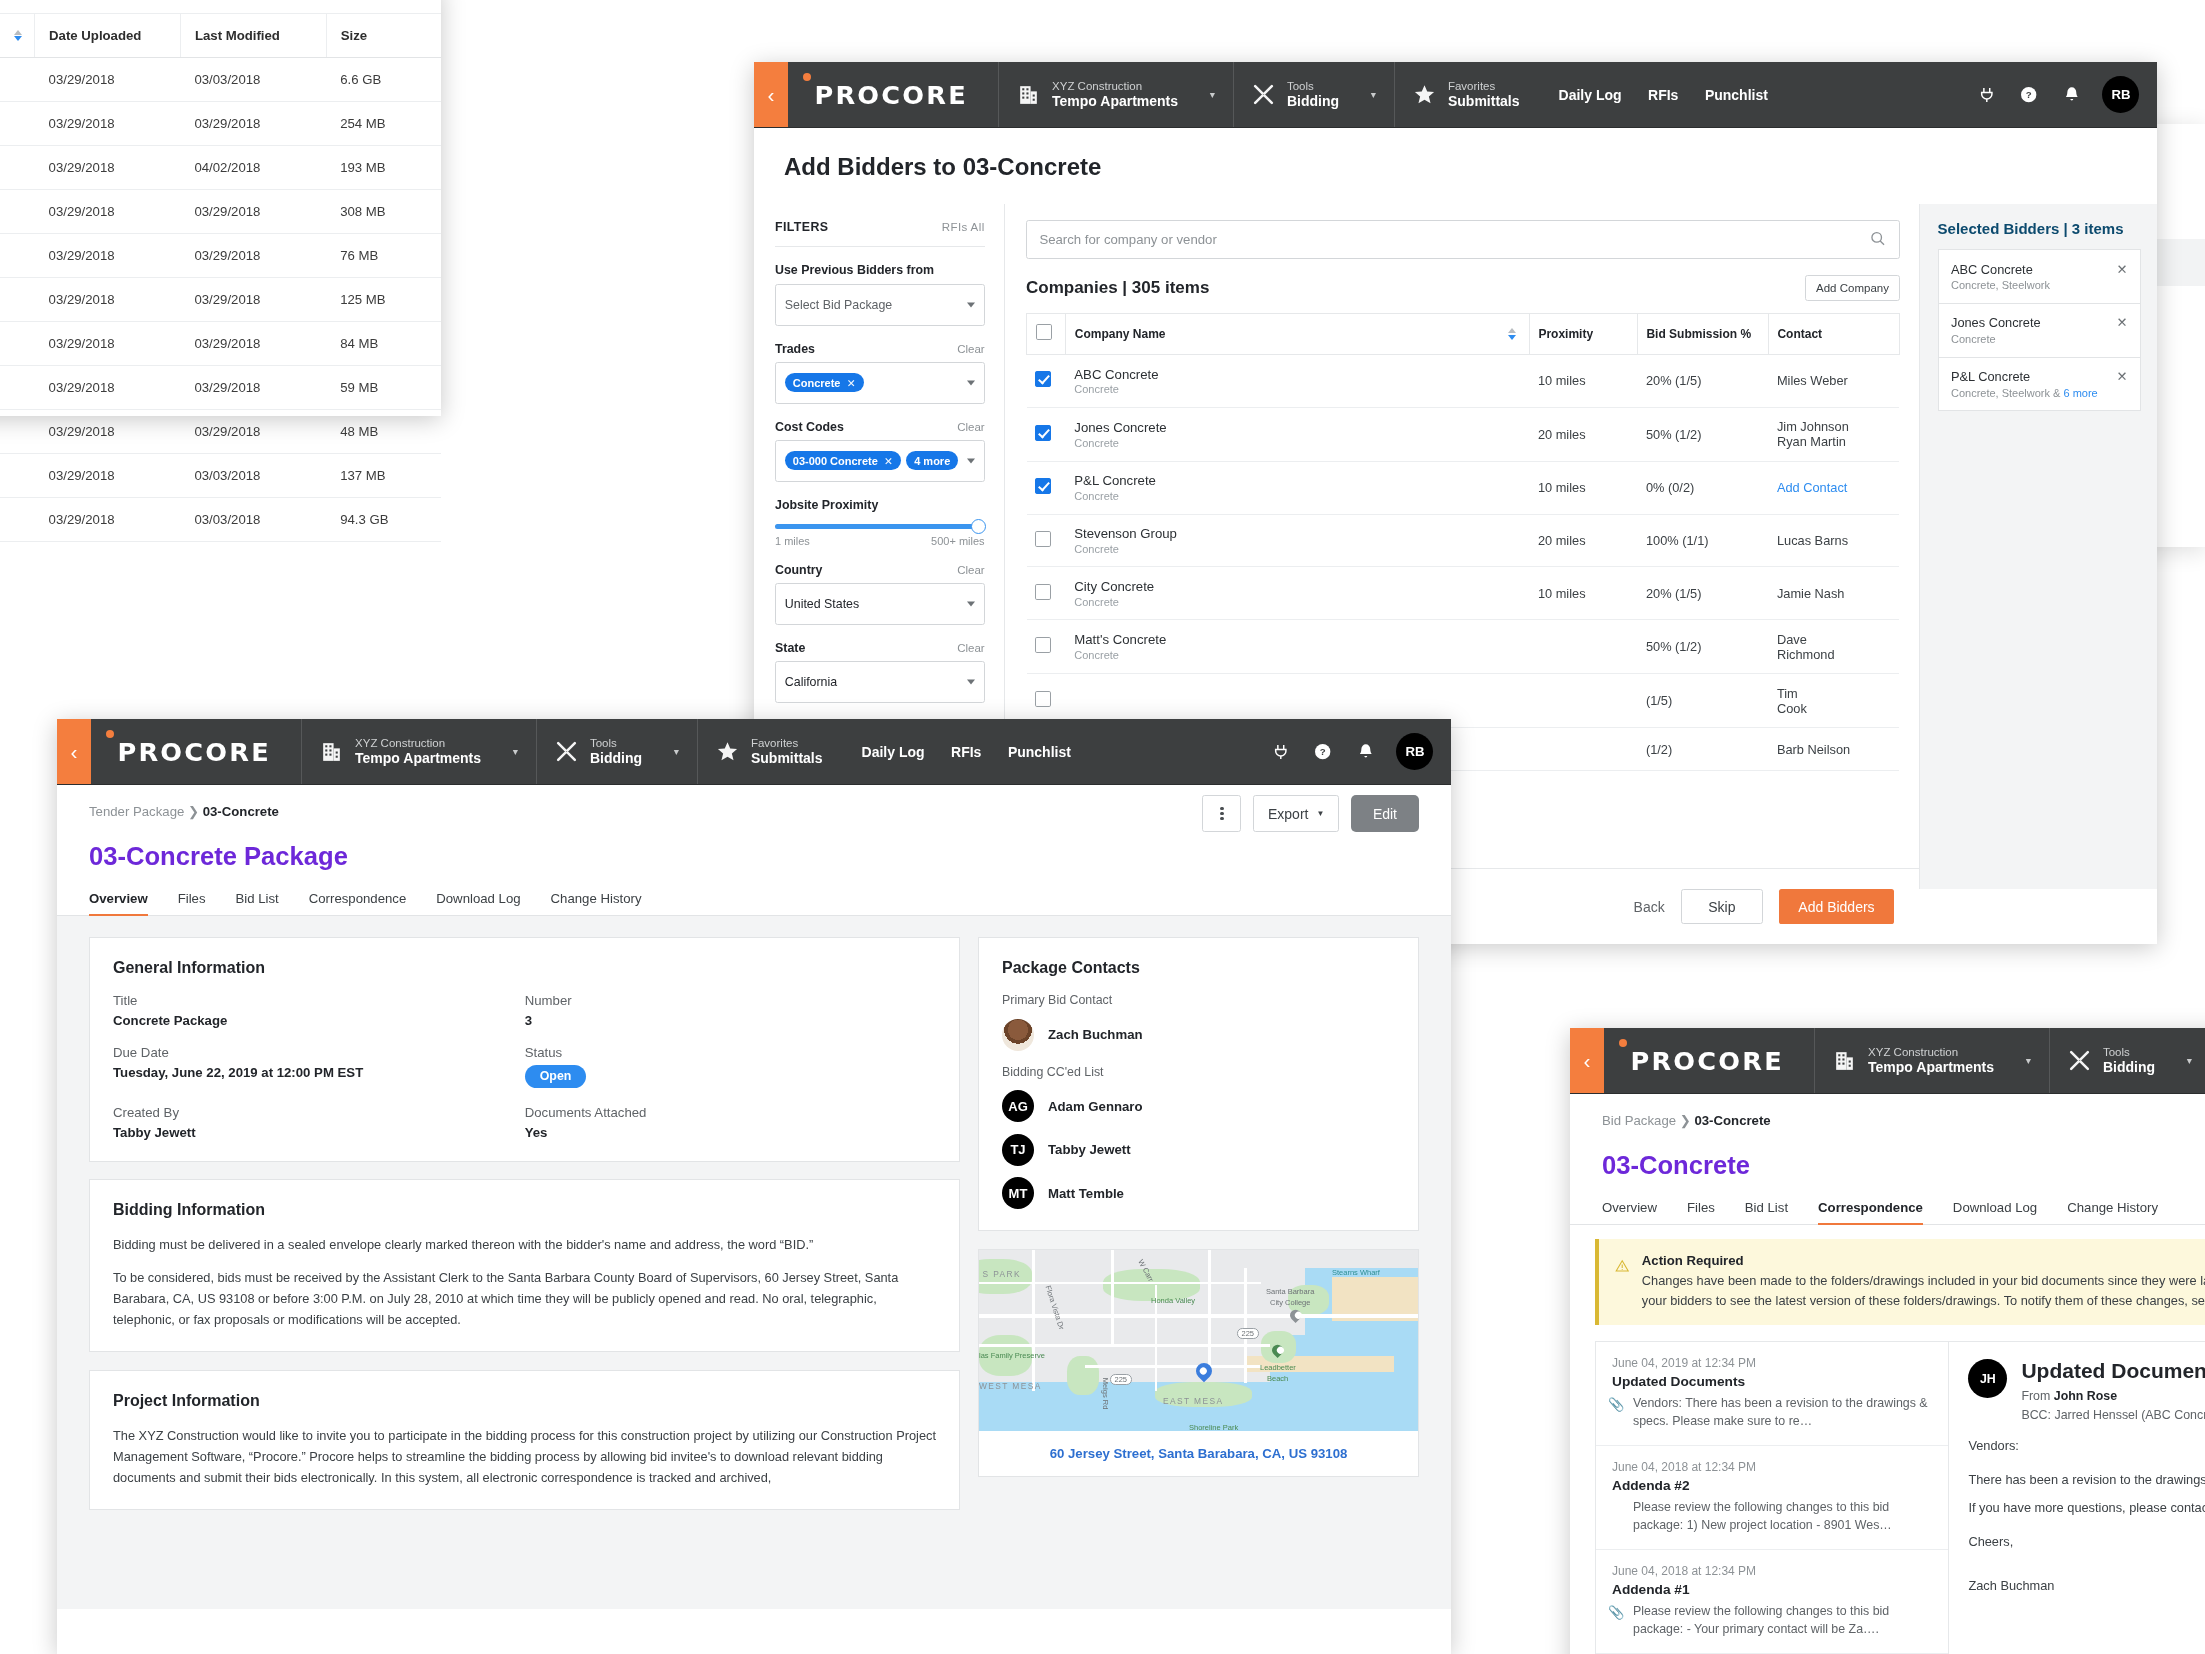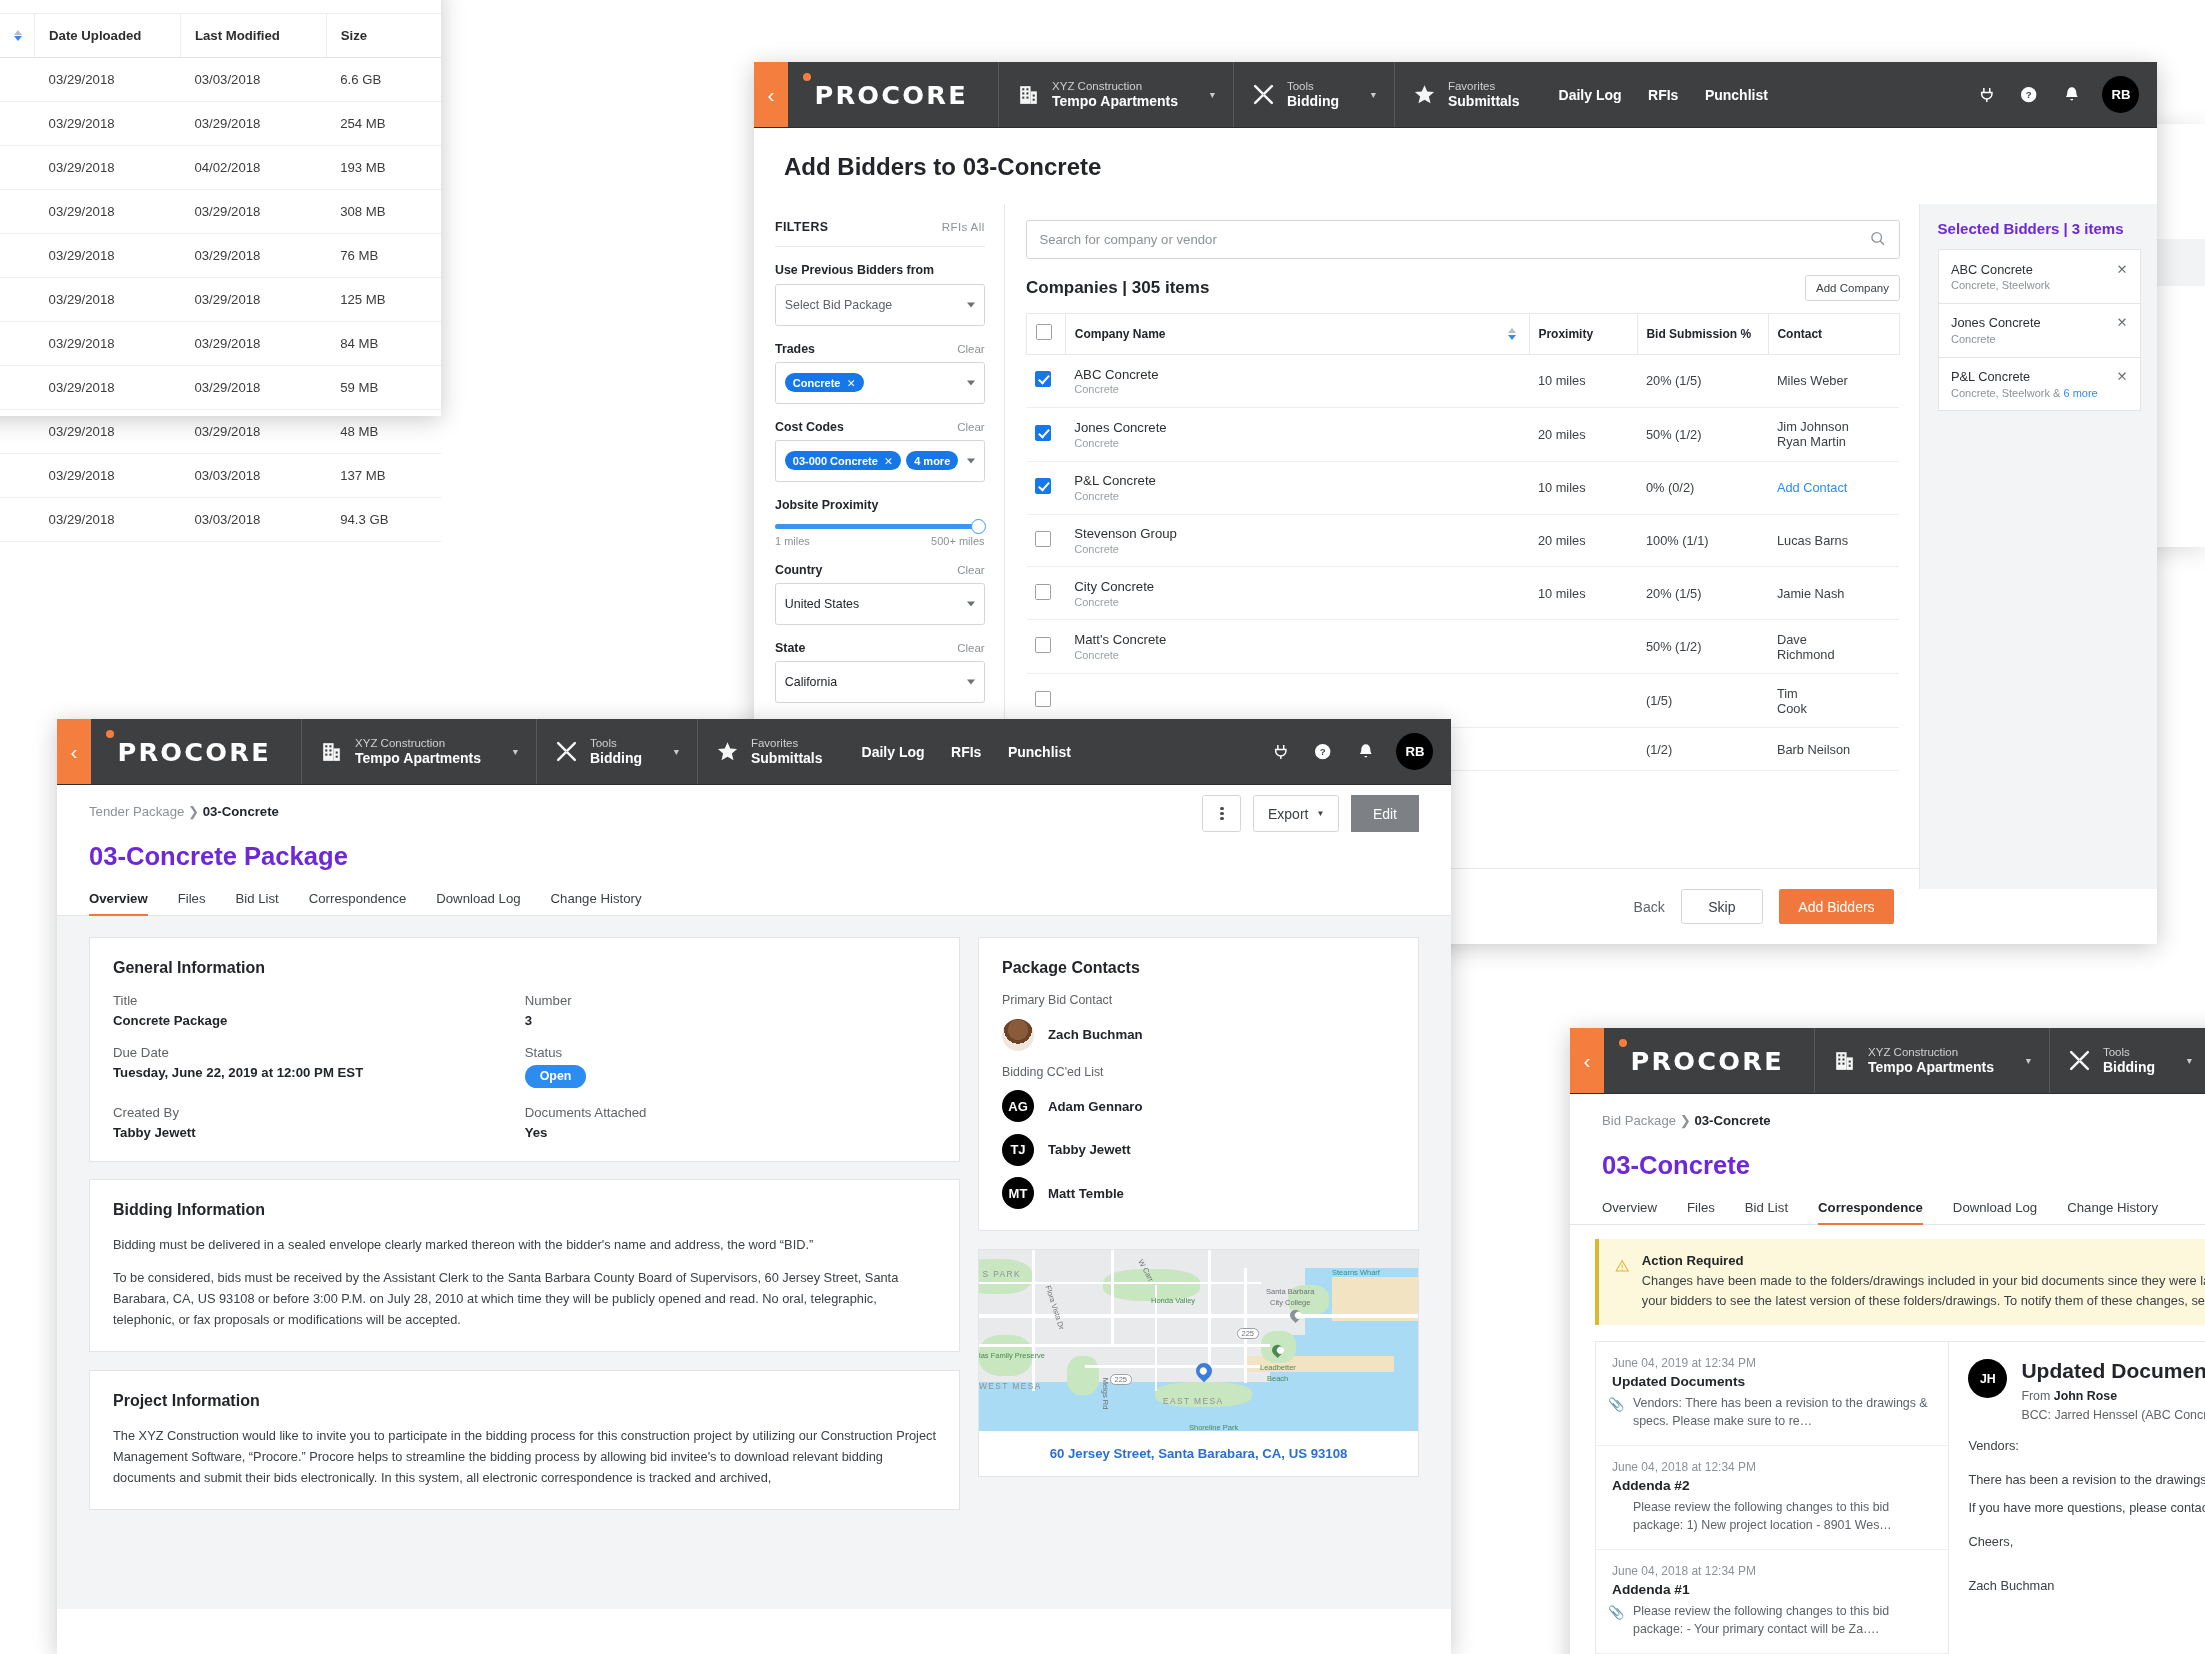--- a/index.html
+++ b/index.html
@@ -132,21 +132,21 @@
     border:solid #fff; border-width:0 2.2px 2.2px 0; transform:rotate(42deg);
   }
   .cname { font-size:13.2px; color:#2c3034; }
   .csub { font-size:11px; color:#9aa0a5; margin-top:1.8px; }
   .lnk-blue { color:#2d8cf0; }
 
   .selected {
     width:238px; flex:0 0 238px; background:#f3f4f5; padding:16px 16px 0 17.6px;
     border-left:0.9px solid #e6e8ea;
   }
-  .sel-title { font-size:15px; font-weight:bold; color:#6d28d9; margin-bottom:12.4px; }
+  .sel-title { font-size:15px; font-weight:bold; color:#0c4a6e; margin-bottom:12.4px; }
   .sel-card { background:#fff; border:0.9px solid #e2e4e6; border-top:none; padding:11.5px 12.4px;
      display:flex; align-items:flex-start; }
   .sel-card:first-of-type { border-top:0.9px solid #e2e4e6; }
   .sel-nm { font-size:12.8px; color:#2c3034; }
   .sel-sub { font-size:11px; color:#8d9296; margin-top:2.6px; }
   .sel-x { margin-left:auto; color:#6d7276; font-size:13.2px; padding-left:7px; }
 
   .modal-foot {
     position:absolute; left:0; right:238px; bottom:0; height:76px; background:#fff;
     border-top:0.9px solid #e6e8ea; display:flex; align-items:center; justify-content:flex-end;
@@ -174,21 +174,21 @@
   .tabs { display:flex; gap:30px; padding:19.4px 32px 0; border-bottom:0.9px solid #e2e4e6; }
   .tab { font-size:13.2px; color:#3c4145; padding-bottom:9.7px; position:relative; white-space:nowrap; }
   .tab.active { font-weight:bold; color:#22252a; }
   .tab.active:after { content:""; position:absolute; left:0; right:0; bottom:-0.9px; height:2.6px; background:#f0783c; }
   .actions { position:absolute; right:32px; top:76px; display:flex; gap:11.5px; align-items:center; }
   .btn-kebab { width:39px; height:37px; border:0.9px solid #d3d6d9; background:#fff; border-radius:2.6px;
      display:flex; align-items:center; justify-content:center; }
   .btn-kebab i { width:3.5px;height:3.5px;border-radius:50%;background:#4a4e52;display:block;margin:1.4px 0; }
   .btn-export { height:37px; border:0.9px solid #d3d6d9; background:#fff; border-radius:2.6px;
      font-size:14px; color:#3c4145; padding:0 14px; font-family:inherit; display:flex; align-items:center; gap:8px; }
-  .btn-edit { height:37px; background:#7d8185; color:#fff; border:none; border-radius:0;
+  .btn-edit { height:37px; background:#7d8185; color:#fff; border:none; border-radius:5px;
      font-size:14px; padding:0 22px; font-family:inherit; }
   .pkg-body { display:flex; gap:17.6px; padding:21px 32px; background:#f3f4f5; height: calc(935px - 66px - 176px); }
   .card { background:#fff; border:0.9px solid #e2e4e6; padding:21px 23px; }
   .card-h { font-size:16px; font-weight:bold; color:#22252a; margin-bottom:16px; }
   .kv-grid { display:grid; grid-template-columns:1fr 1fr; row-gap:17.6px; }
   .kv .k { font-size:13.2px; color:#5f6367; }
   .kv .v { font-size:13.2px; color:#22252a; font-weight:bold; margin-top:4.4px; }
   .pill-open { display:inline-block; background:#2d8cf0; color:#fff; font-size:12.4px; font-weight:bold;
      padding:4.4px 15px; border-radius:12.4px; margin-top:4.4px; }
   .para { font-size:12.8px; color:#3c4145; line-height:1.62; margin-top:12.4px; }

